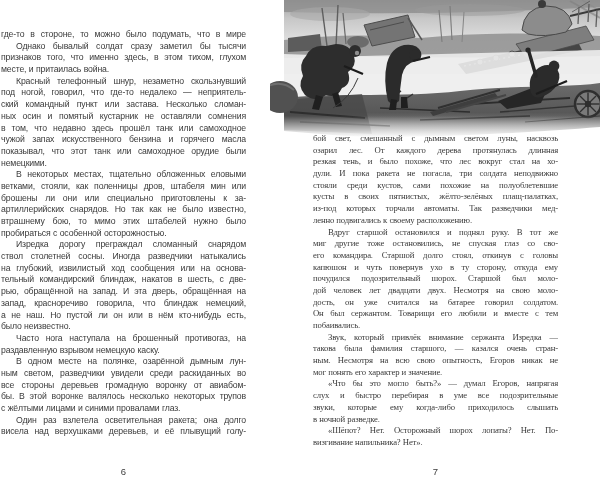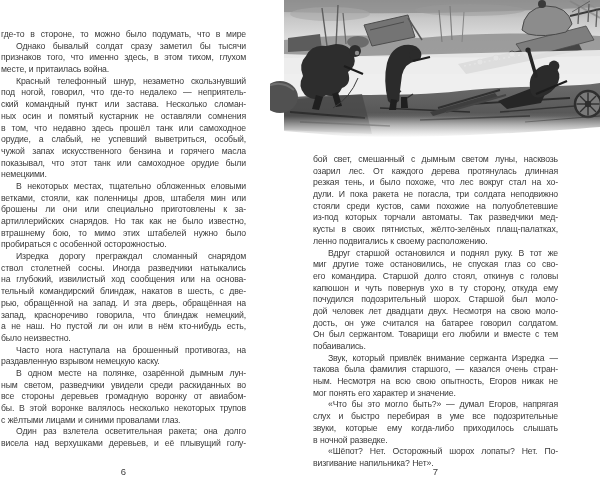--- a/index.html
+++ b/index.html
@@ -1,21 +1,21 @@
 <!DOCTYPE html>
 <html><head>
 <meta charset="utf-8">
 <style>
   html,body{margin:0;padding:0;}
   body{width:600px;height:482px;background:#ffffff;overflow:hidden;
        font-family:"Liberation Sans","DejaVu Sans",sans-serif;}
   .spread{position:relative;width:496px;height:482px;background:#ffffff;}
   .text-col{position:absolute;width:245px;color:#3a3a3a;}
   .text-col.left{left:1px;top:29px;}
-  .text-col.right{left:313px;top:154px;}
+  .text-col.right{left:313px;top:133px;font-family:Liberation Serif, serif;}
   .line{font-size:8.7px;line-height:11.7px;height:11.7px;overflow:hidden;
         letter-spacing:-0.15px;text-align:justify;text-align-last:justify;
         word-spacing:0.2px;}
   .line.endline{text-align-last:left;}
   .line.indent{text-indent:15px;}
   .pagenum{position:absolute;width:245px;text-align:center;top:466px;
            font-size:9.5px;color:#3a3a3a;}
   .pagenum.left{left:1px;}
   .pagenum.right{left:313px;}
   .illustration{position:absolute;left:270px;top:0;width:330px;height:138px;}
@@ -29,21 +29,20 @@
   <div class="text-col left">
       <div class="line">где-то в стороне, то можно было подумать, что в мире</div>
       <div class="line indent">Однако бывалый солдат сразу заметил бы тысячи</div>
       <div class="line">признаков того, что именно здесь, в этом тихом, глухом</div>
       <div class="line endline">месте, и притаилась война.</div>
       <div class="line indent">Красный телефонный шнур, незаметно скользнувший</div>
       <div class="line">под ногой, говорил, что где-то недалеко — неприятель-</div>
       <div class="line">ский командный пункт или застава. Несколько сломан-</div>
       <div class="line">ных осин и помятый кустарник не оставляли сомнения</div>
       <div class="line">в том, что недавно здесь прошёл танк или самоходное</div>
-      <div class="line">орудие, а слабый, не успевший выветриться, особый,</div>
       <div class="line">чужой запах искусственного бензина и горячего масла</div>
       <div class="line">показывал, что этот танк или самоходное орудие были</div>
       <div class="line endline">немецкими.</div>
       <div class="line indent">В некоторых местах, тщательно обложенных еловыми</div>
       <div class="line">ветками, стояли, как поленницы дров, штабеля мин или</div>
       <div class="line">брошены ли они или специально приготовлены к за-</div>
       <div class="line">артиллерийских снарядов. Но так как не было известно,</div>
       <div class="line">втрашнему бою, то мимо этих штабелей нужно было</div>
       <div class="line endline">пробираться с особенной осторожностью.</div>
       <div class="line indent">Изредка дорогу преграждал сломанный снарядом</div>
@@ -187,22 +186,22 @@
       <rect x="0" y="116" width="330" height="22" fill="url(#fade)"></rect>
     </svg>
   </div>
 
   <div class="text-col right">
       <div class="line">бой свет, смешанный с дымным светом луны, насквозь</div>
       <div class="line">озарил лес. От каждого дерева протянулась длинная</div>
       <div class="line">резкая тень, и было похоже, что лес вокруг стал на хо-</div>
       <div class="line">дули. И пока ракета не погасла, три солдата неподвижно</div>
       <div class="line">стояли среди кустов, сами похожие на полуоблетевшие</div>
+      <div class="line">кусты в своих пятнистых, жёлто-зелёных плащ-палатках,</div>
       <div class="line">из-под которых торчали автоматы. Так разведчики мед-</div>
-      <div class="line">кусты в своих пятнистых, жёлто-зелёных плащ-палатках,</div>
       <div class="line endline">ленно подвигались к своему расположению.</div>
       <div class="line indent">Вдруг старшой остановился и поднял руку. В тот же</div>
       <div class="line">миг другие тоже остановились, не спуская глаз со сво-</div>
       <div class="line">его командира. Старшой долго стоял, откинув с головы</div>
       <div class="line">капюшон и чуть повернув ухо в ту сторону, откуда ему</div>
       <div class="line">почудился подозрительный шорох. Старшой был моло-</div>
       <div class="line">дой человек лет двадцати двух. Несмотря на свою моло-</div>
       <div class="line">дость, он уже считался на батарее говорил солдатом.</div>
       <div class="line">Он был сержантом. Товарищи его любили и вместе с тем</div>
       <div class="line endline">побаивались.</div>

